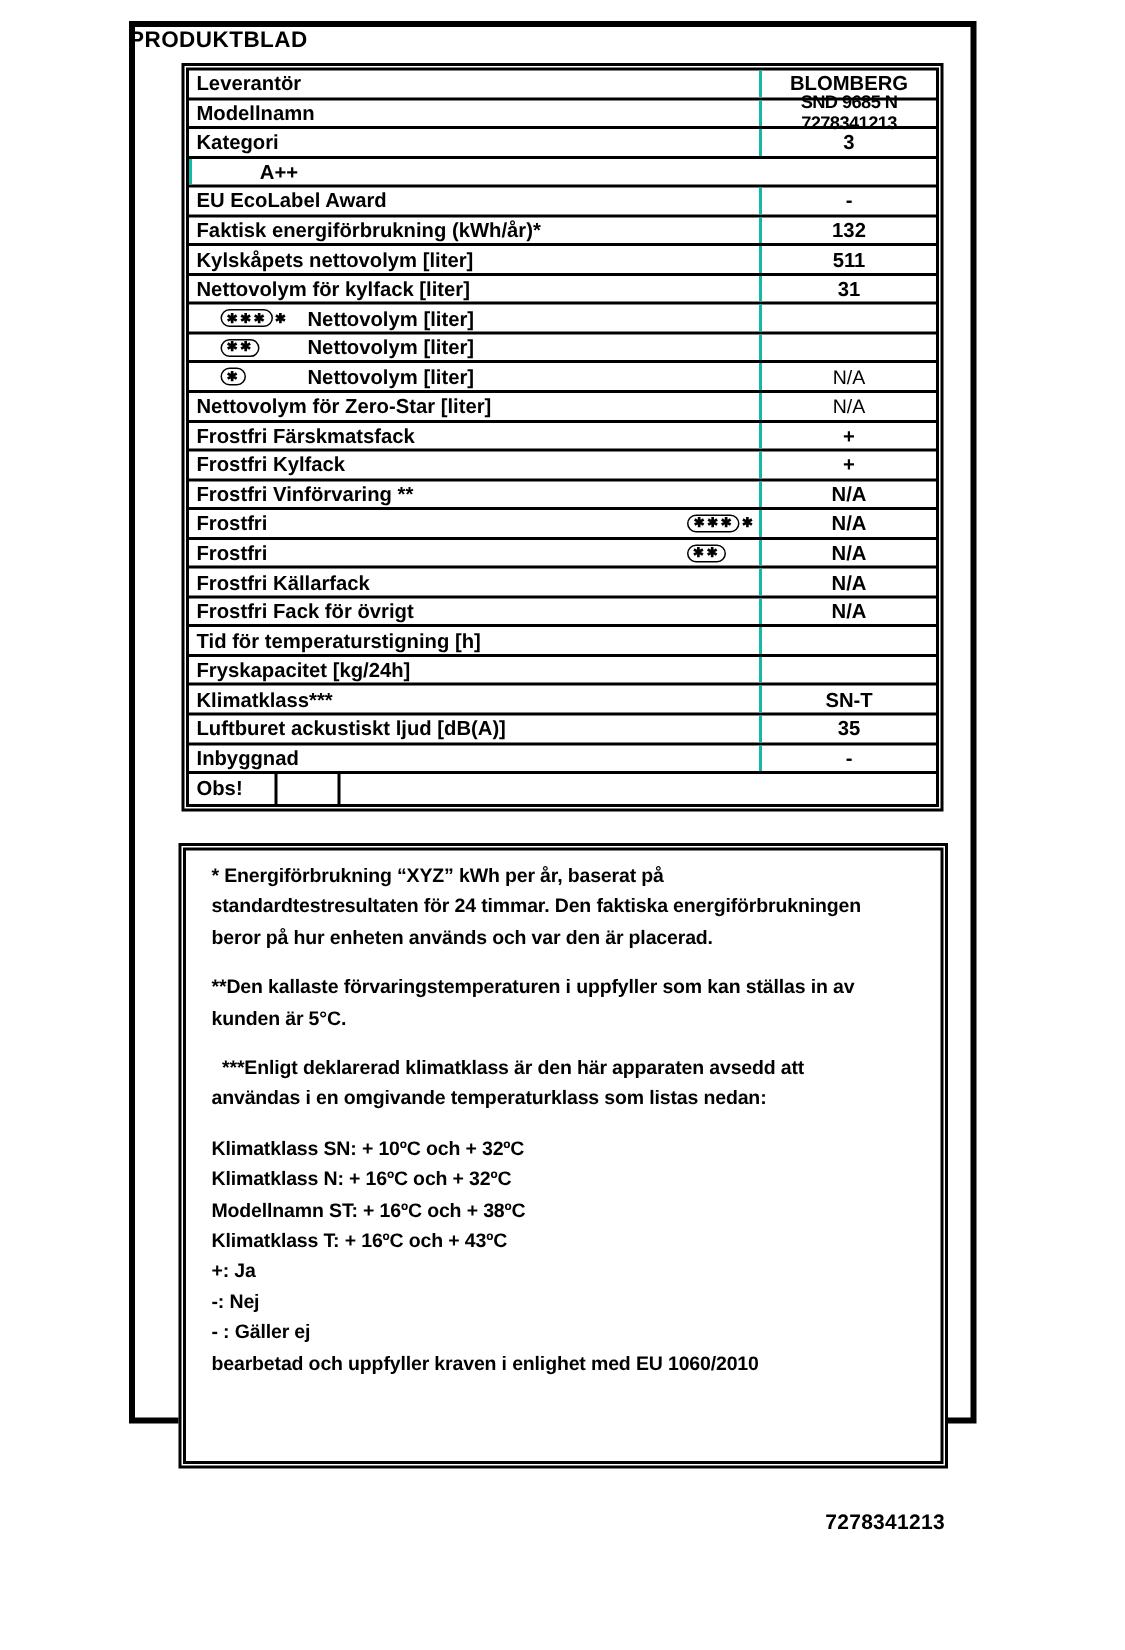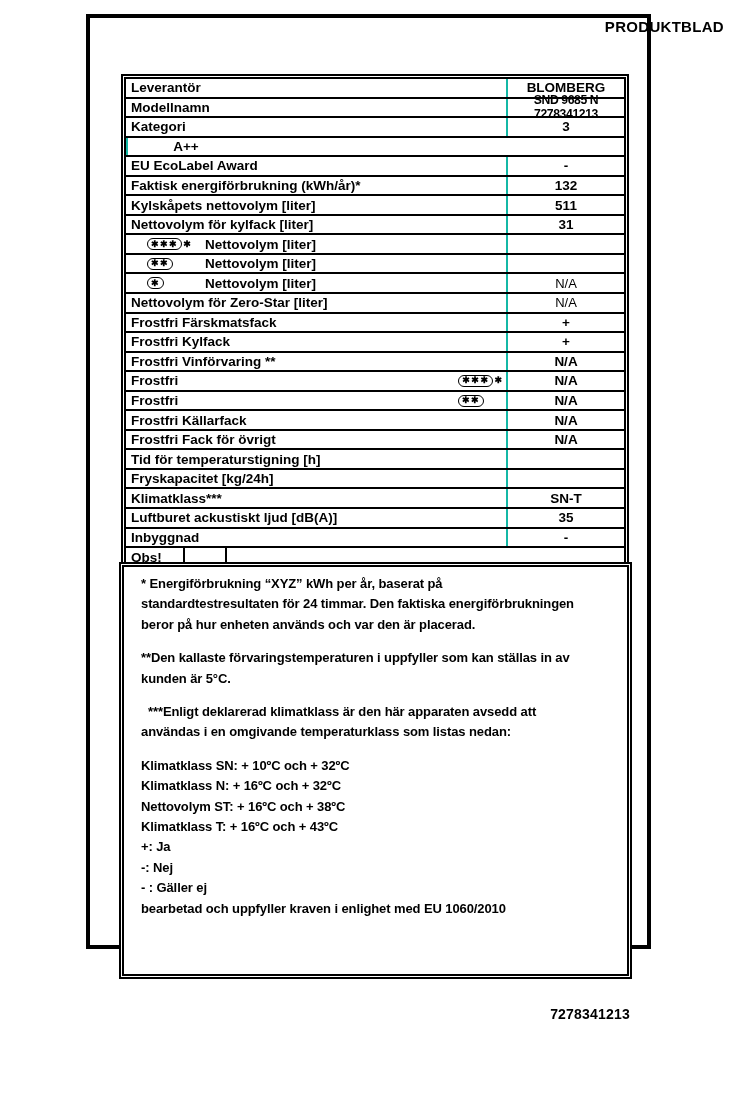--- a/index.html
+++ b/index.html
@@ -6,27 +6,27 @@
   body{
     width:750px;height:1100px;position:relative;background:#ffffff;
     font-family:"Liberation Sans",sans-serif;font-weight:bold;color:#000;
     overflow:hidden;
   }
   .frame{
     position:absolute;left:86px;top:14px;width:565px;height:935px;
     border:4px solid #000;box-sizing:border-box;background:#fff;
   }
   .page-title{
-    position:absolute;left:86px;top:18px;width:614px;text-align:right;
-    font-size:15px;letter-spacing:.3px;padding-left:24px;
+    position:absolute;left:86px;top:18px;width:614px;text-align:left;
+    font-size:15px;letter-spacing:.3px;
   }
   .spec-table{
     position:absolute;left:121px;top:42px;width:508px;height:499px;
     border:5px double #000;box-sizing:border-box;background:#fff;
-    display:flex;flex-direction:column;margin-top:32px;
+    display:flex;flex-direction:column;
   }
   .row{
     display:flex;align-items:stretch;height:19.56px;box-sizing:border-box;
     border-bottom:2px solid #000;font-size:13.5px;
   }
   .row:last-child{border-bottom:none;gap:34px;}
   .cell-label{
     flex:1;display:flex;align-items:center;padding-left:5px;
     white-space:nowrap;overflow:hidden;box-sizing:border-box;
   }
@@ -241,21 +241,21 @@
     <div class="note-line">beror på hur enheten används och var den är placerad.</div>
     <div class="note-line blank"></div>
     <div class="note-line">**Den kallaste förvaringstemperaturen i uppfyller som kan ställas in av</div>
     <div class="note-line">kunden är 5°C.</div>
     <div class="note-line blank"></div>
     <div class="note-line">  ***Enligt deklarerad klimatklass är den här apparaten avsedd att</div>
     <div class="note-line">användas i en omgivande temperaturklass som listas nedan:</div>
     <div class="note-line blank"></div>
     <div class="note-line">Klimatklass SN: + 10ºC och + 32ºC</div>
     <div class="note-line">Klimatklass N: + 16ºC och + 32ºC</div>
-    <div class="note-line">Nettovolym ST: + 16ºC och + 38ºC</div>
+    <div class="note-line">Modellnamn ST: + 16ºC och + 38ºC</div>
     <div class="note-line">Klimatklass T: + 16ºC och + 43ºC</div>
     <div class="note-line">+: Ja</div>
     <div class="note-line">-: Nej</div>
     <div class="note-line">- : Gäller ej</div>
     <div class="note-line">bearbetad och uppfyller kraven i enlighet med EU 1060/2010</div>
   </div>
 
 <div class="footer-code">7278341213</div>
 
 </body></html>

